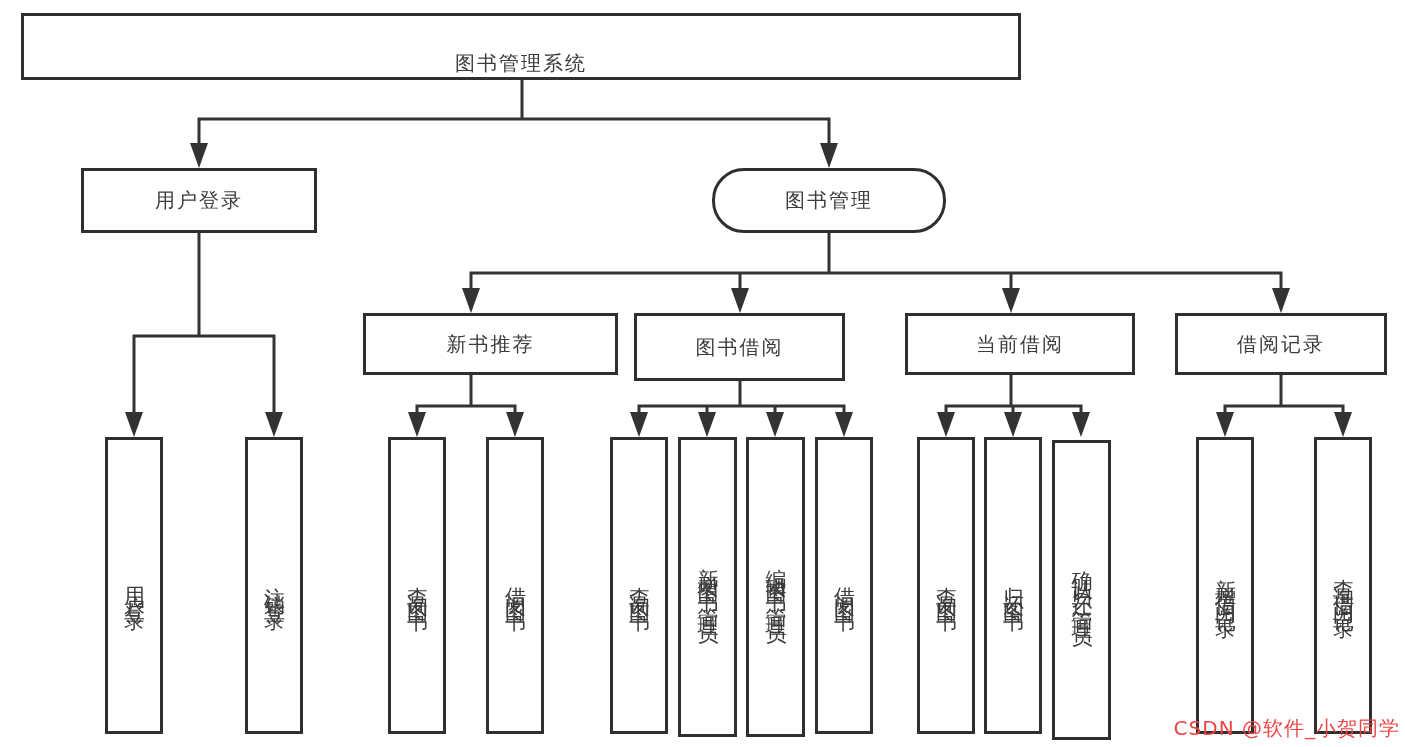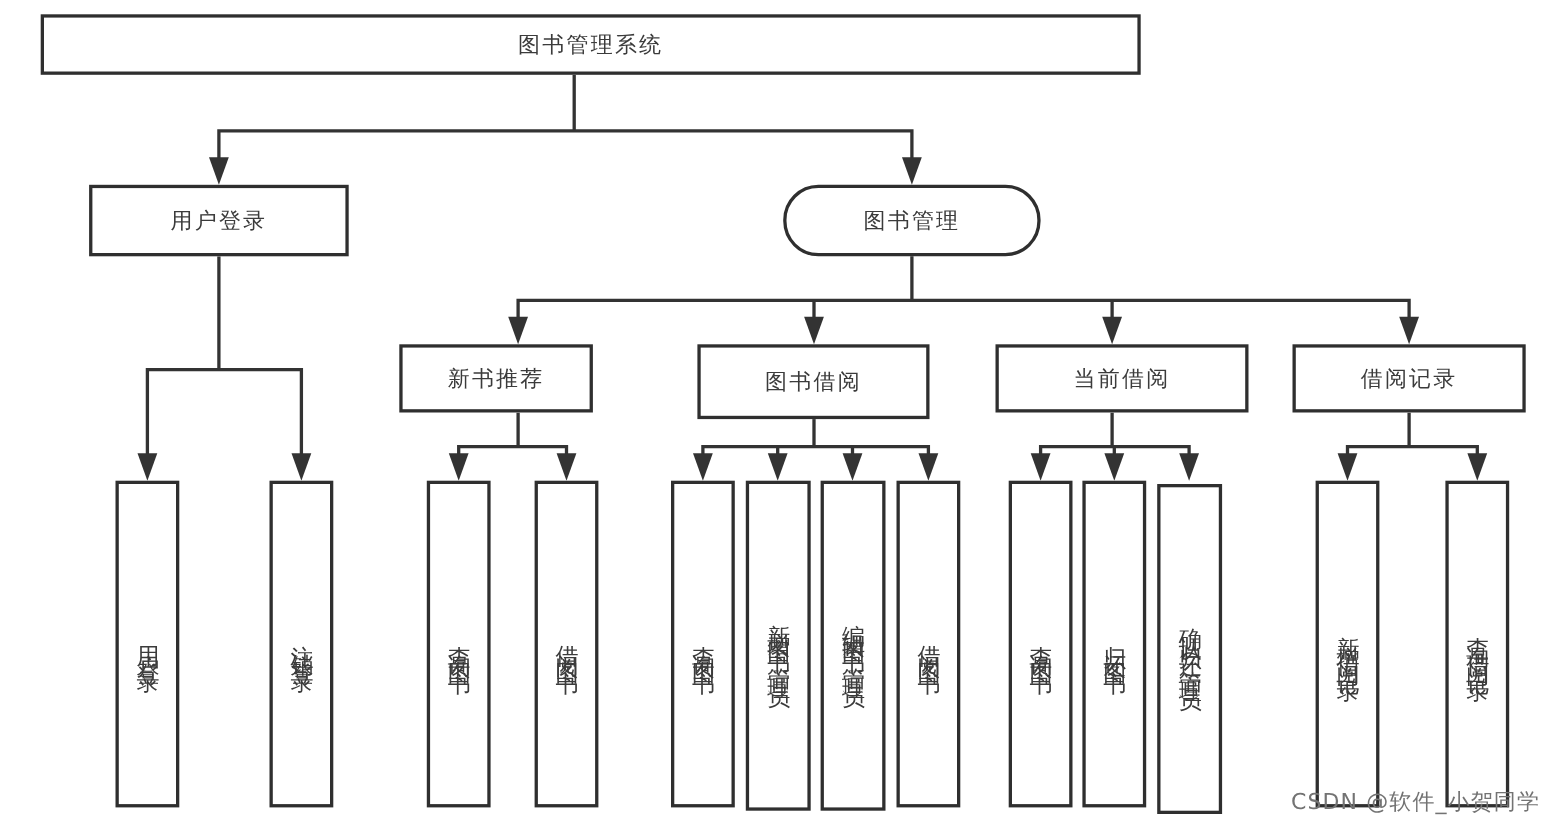--- a/index.html
+++ b/index.html
@@ -41,21 +41,21 @@
     font-size: 21px;
     letter-spacing: 8px;
     line-height: 1;
     color: #3b3b3b;
   }
   .watermark {
     position: absolute;
     top: 715px;
     right: 5px;
     font-size: 20px;
-    color: #737373;
+    color: #ef4444;
     letter-spacing: 1px;
     white-space: nowrap;
     z-index: 5;
   }
 </style>
 </head>
 <body>
 
 <div id="canvas">
 
@@ -92,32 +92,32 @@
       <polygon points="766,412 784,412 775,437"></polygon>
       <polygon points="835,412 853,412 844,437"></polygon>
       <polygon points="937,412 955,412 946,437"></polygon>
       <polygon points="1004,412 1022,412 1013,437"></polygon>
       <polygon points="1072,412 1090,412 1081,437"></polygon>
       <polygon points="1216,412 1234,412 1225,437"></polygon>
       <polygon points="1334,412 1352,412 1343,437"></polygon>
     </g>
   </svg>
 
-  <div class="node hnode" style="left:37px; top:13px; width:1000px; height:55px;">
+  <div class="node hnode" style="left:21px; top:13px; width:1000px; height:67px;align-items:flex-end;">
     <span>图书管理系统</span>
   </div>
 
   <div class="node hnode" style="left:81px; top:168px; width:236px; height:65px;">
     <span>用户登录</span>
   </div>
   <div class="node hnode" style="left:712px; top:168px; width:234px; height:65px;border-radius:32px;">
     <span>图书管理</span>
   </div>
 
-  <div class="node hnode" style="left:363px; top:313px; width:176px; height:62px;">
+  <div class="node hnode" style="left:363px; top:313px; width:255px; height:62px;">
     <span>新书推荐</span>
   </div>
   <div class="node hnode" style="left:634px; top:313px; width:211px; height:68px;">
     <span>图书借阅</span>
   </div>
   <div class="node hnode" style="left:905px; top:313px; width:230px; height:62px;">
     <span>当前借阅</span>
   </div>
   <div class="node hnode" style="left:1175px; top:313px; width:212px; height:62px;">
     <span>借阅记录</span>

